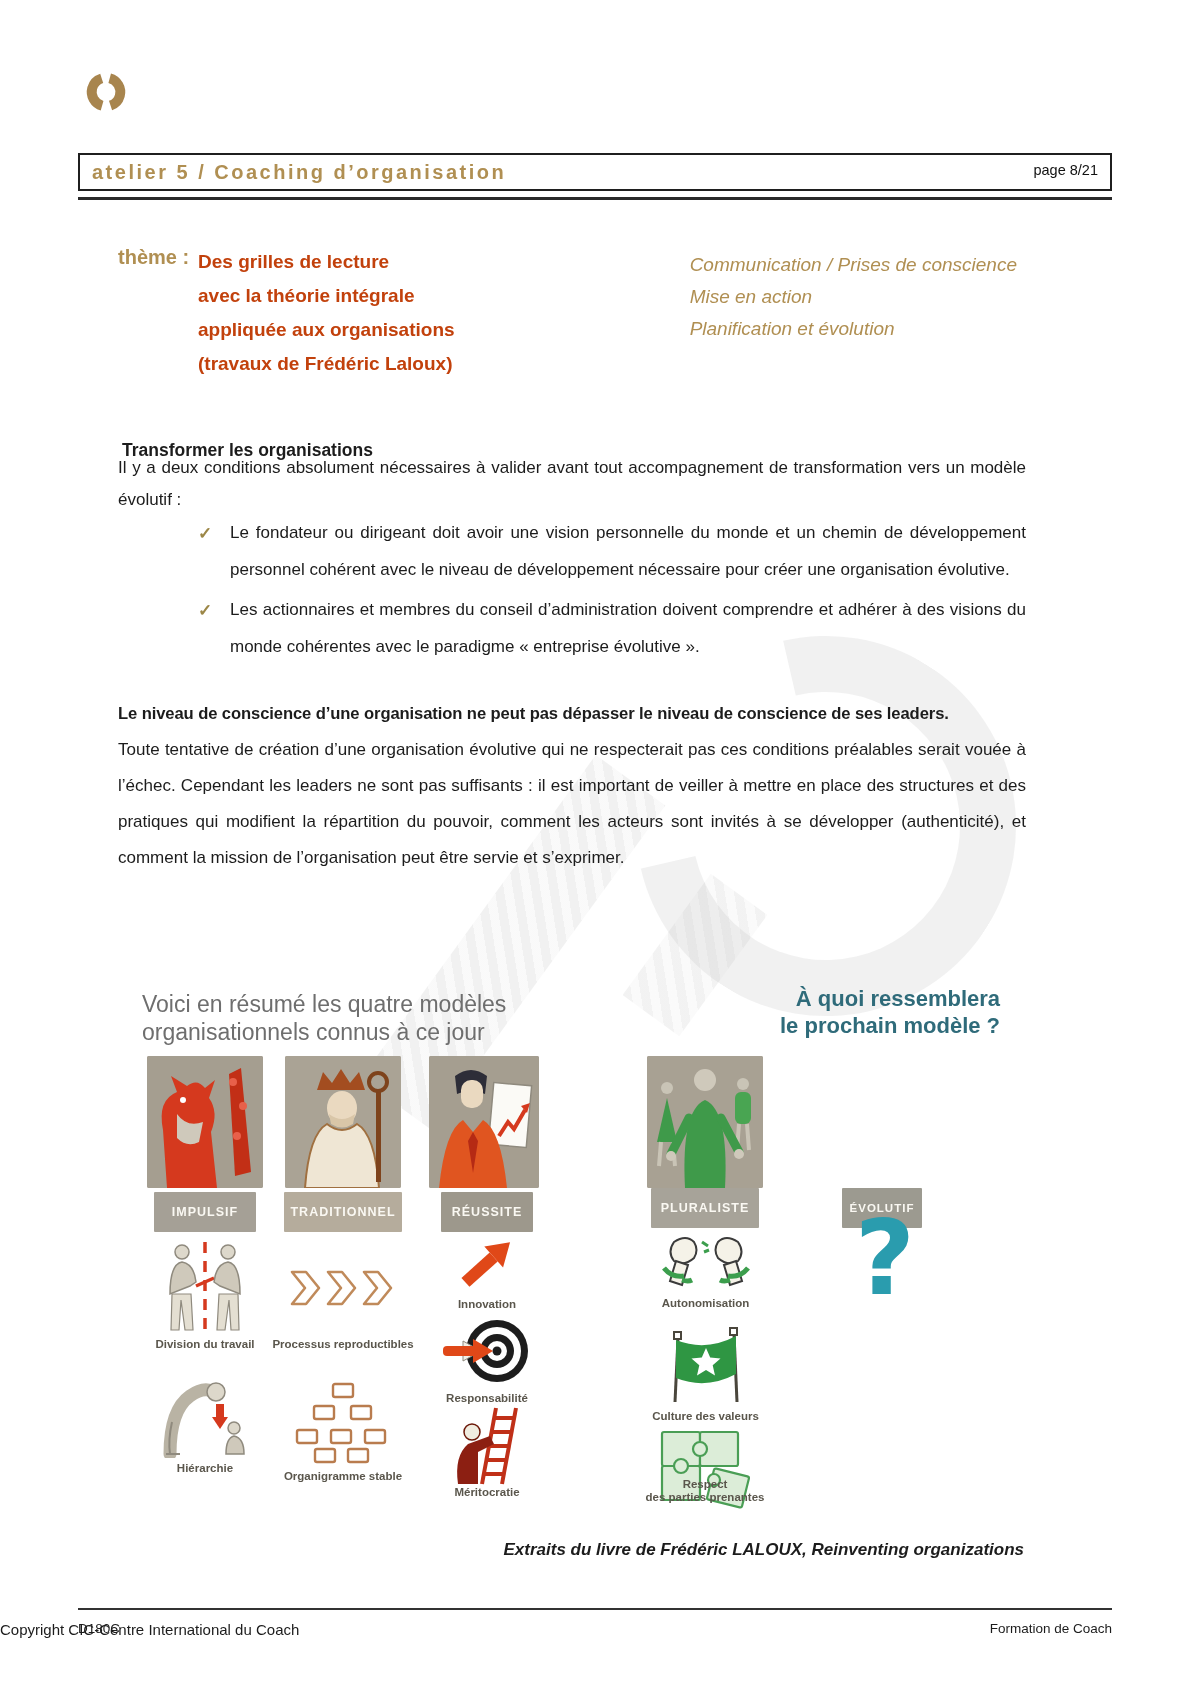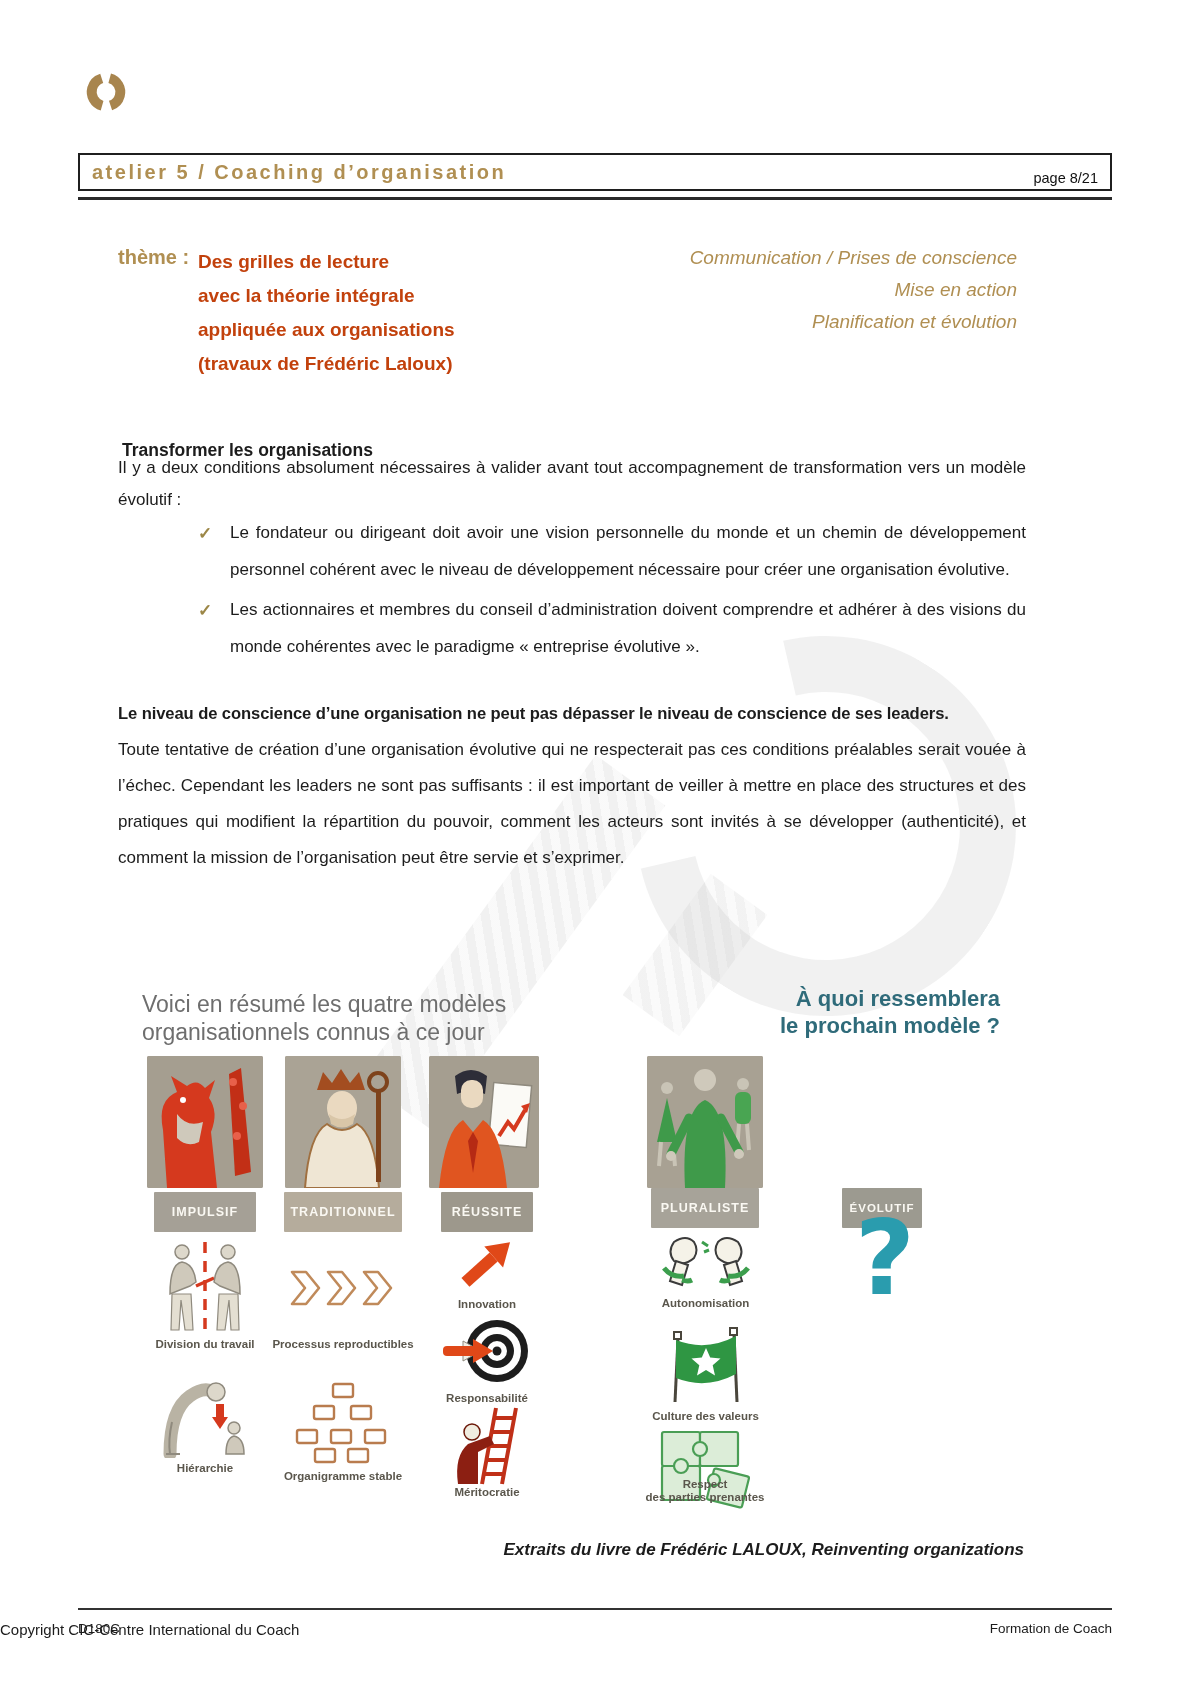--- a/index.html
+++ b/index.html
@@ -23,29 +23,29 @@
   }
   .wm-band2{
     left:660px;top:880px;width:70px;height:150px;
     background:repeating-linear-gradient(45deg,rgba(185,185,185,0.18) 0 9px,rgba(185,185,185,0.07) 9px 18px);
     transform:rotate(36deg);z-index:0;
   }
   
   .header-box{
     left:78px;top:153px;width:1034px;height:38px;box-sizing:border-box;
     border:2px solid #1f1f1f;display:flex;align-items:center;justify-content:space-between;
-    padding:0 12px;background:#fff;z-index:2;
+    padding:8px 12px;background:#fff;z-index:2;
   }
   .header-title{color:#b08f52;font-weight:bold;font-size:20px;letter-spacing:2.5px;}
   .header-page{color:#111;font-size:14.5px;align-self:flex-end;padding-bottom:3px;}
   .header-rule{left:78px;top:197px;width:1034px;height:3px;background:#2a2a2a;z-index:2;}
   
   .theme-label{left:118px;top:246px;color:#b08f52;font-weight:bold;font-size:20px;}
   .theme-left{left:198px;top:245px;font-weight:bold;font-size:19px;color:#c2410c;line-height:34px;}
-  .theme-right{right:173px;top:242px;text-align:right;color:#b08f52;font-style:italic;font-size:19px;line-height:32px;}
+  .theme-right{right:173px;top:249px;text-align:left;color:#b08f52;font-style:italic;font-size:19px;line-height:32px;}
   
   .z{z-index:3;}
   .section-title{left:122px;top:424px;font-weight:bold;font-size:17.5px;margin-top:16px;}
   .intro{left:118px;top:452px;width:908px;font-size:17px;line-height:32px;text-align:justify;}
   .bullets{left:196px;top:514px;width:830px;}
   .bullet{position:relative;padding-left:34px;font-size:17px;line-height:37px;text-align:justify;box-sizing:border-box;}
   .bullet + .bullet{margin-top:3px;}
   .check{position:absolute;left:2px;top:1px;color:#9c8747;font-weight:bold;font-size:17px;}
   .lead{left:118px;top:696px;width:908px;font-size:17px;line-height:36px;}
   .lead-bold{font-weight:bold;white-space:nowrap;font-size:16.6px;letter-spacing:-0.1px;display:block;}

